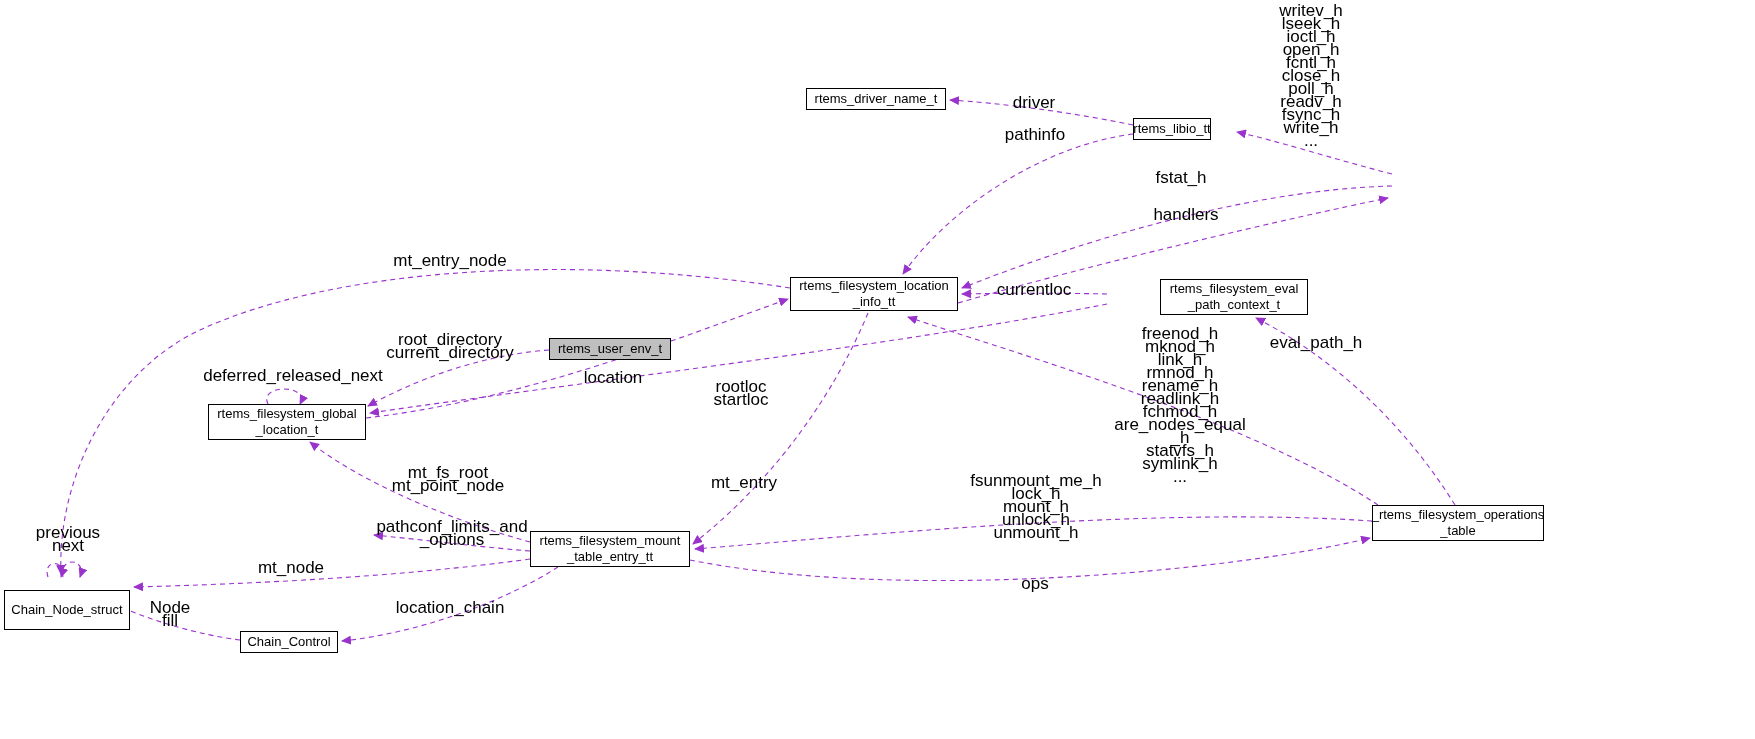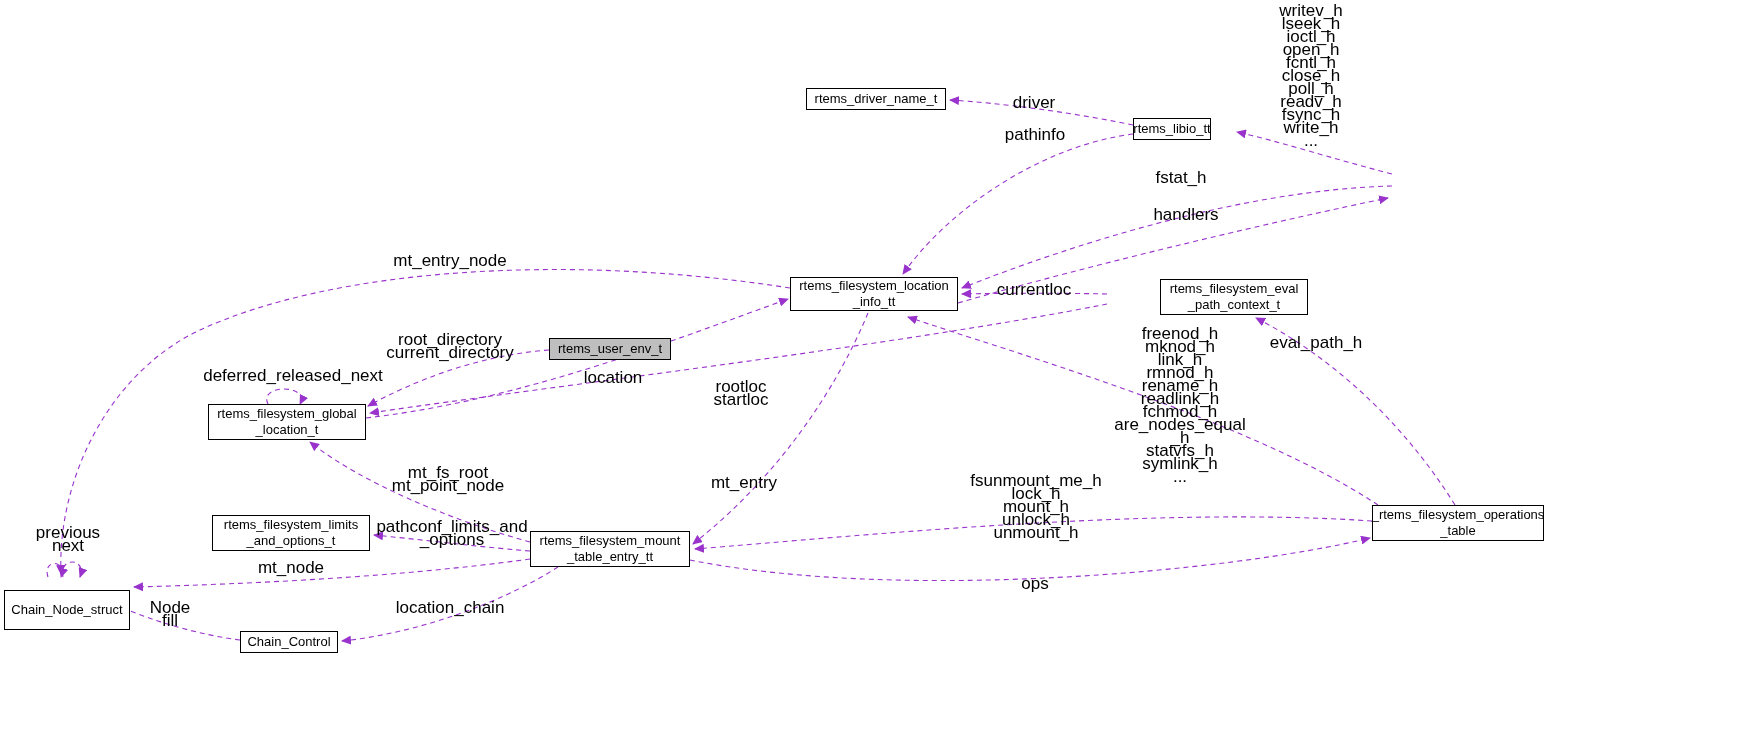--- a/index.html
+++ b/index.html
@@ -84,24 +84,20 @@
       <span class="node-label">rtems_filesystem_eval
 _path_context_t</span>
     </div>
   <div class="node highlight" style="left:549px;top:338px;width:122px;height:22px">
       <span class="node-label">rtems_user_env_t</span>
     </div>
   <div class="node" style="left:208px;top:404px;width:158px;height:36px">
       <span class="node-label">rtems_filesystem_global
 _location_t</span>
     </div>
-  <div class="node" style="left:212px;top:515px;width:158px;height:36px">
-      <span class="node-label">rtems_filesystem_limits
-_and_options_t</span>
-    </div>
   <div class="node" style="left:1372px;top:505px;width:172px;height:36px">
       <span class="node-label">_rtems_filesystem_operations
 _table</span>
     </div>
   <div class="node" style="left:530px;top:531px;width:160px;height:36px">
       <span class="node-label">rtems_filesystem_mount
 _table_entry_tt</span>
     </div>
   <div class="node" style="left:4px;top:590px;width:126px;height:40px">
       <span class="node-label">Chain_Node_struct</span>

